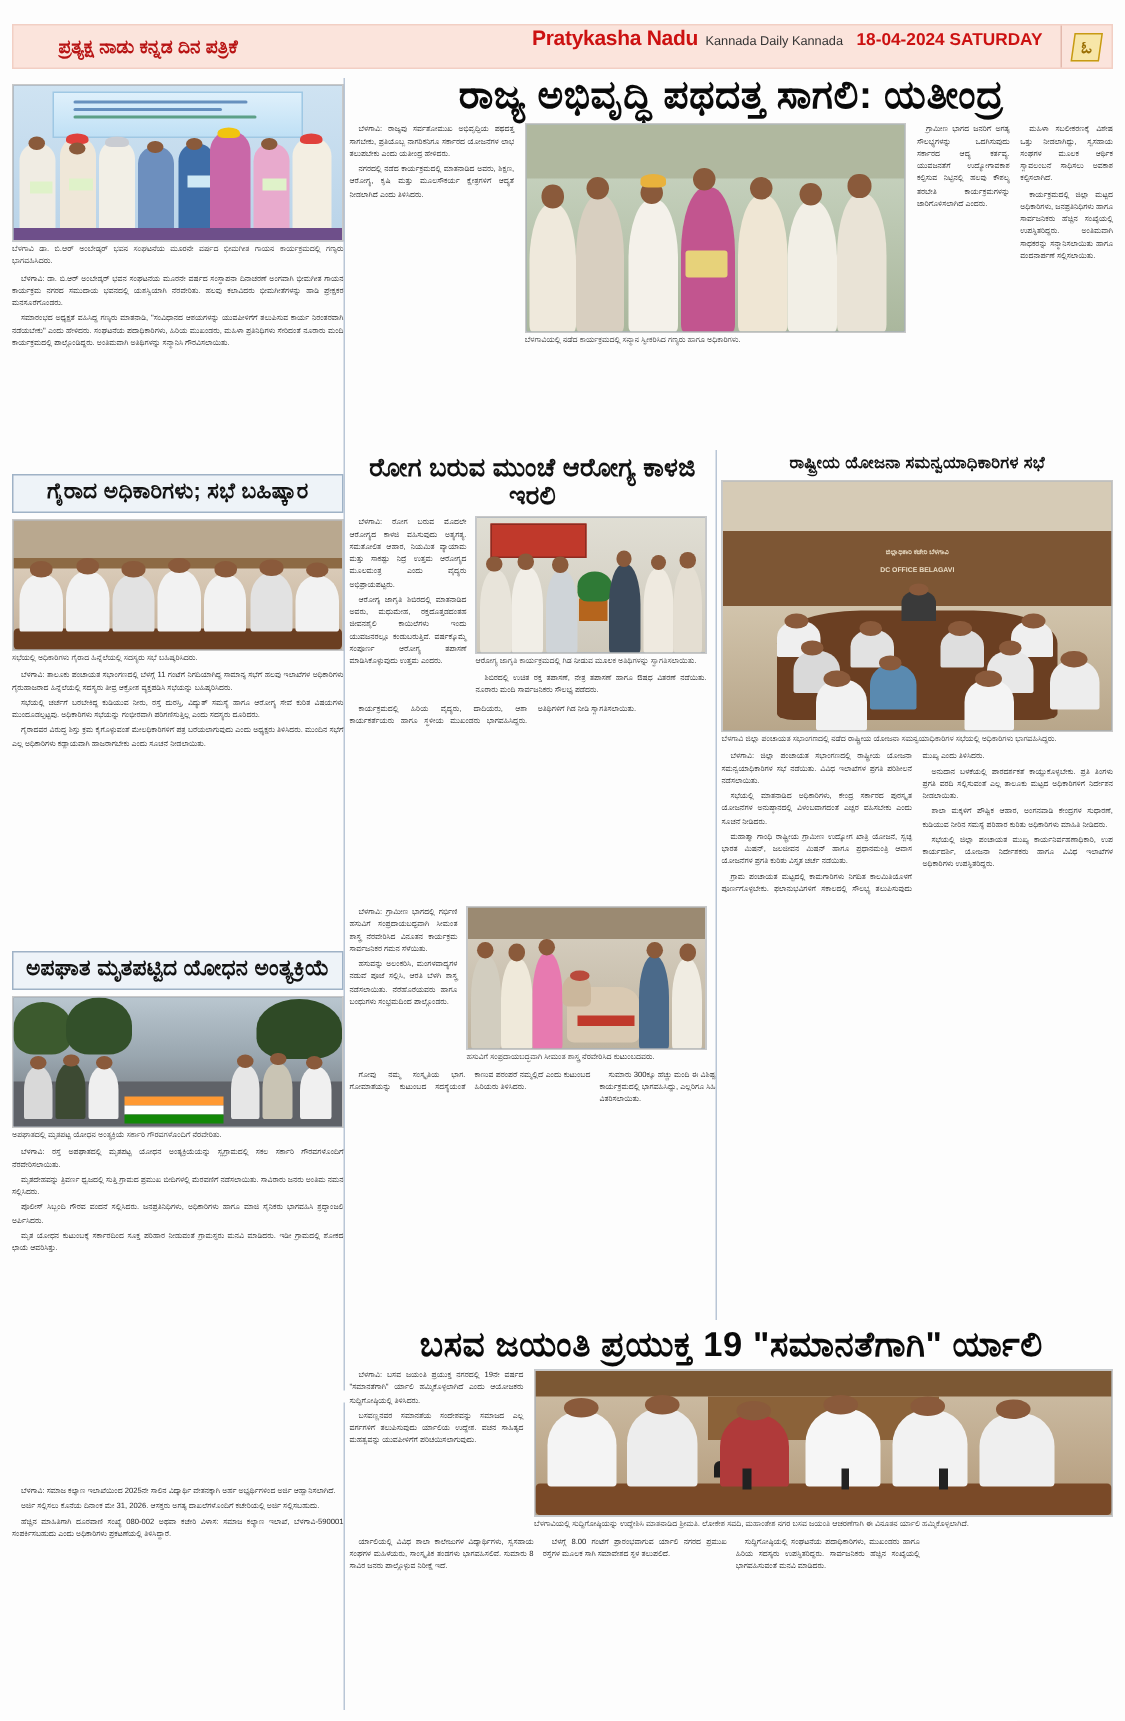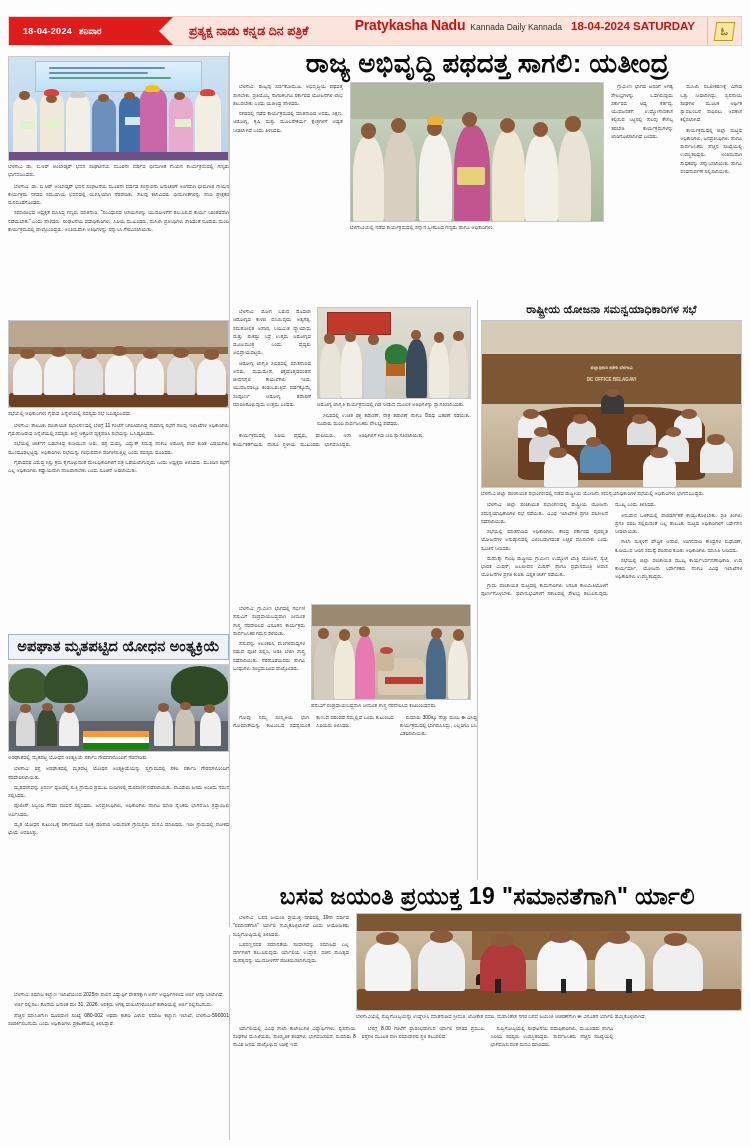--- a/index.html
+++ b/index.html
@@ -153,24 +153,20 @@
   .two-col { column-count: 2; column-gap: 7px; }
   .three-col { column-count: 3; column-gap: 6px; }
   .four-col { column-count: 4; column-gap: 6px; }
 </style>
 </head>
 <body>
 
 <div class="page">
 
   <div class="masthead">
-    <div class="mh-date-wrap">
-      <span class="mh-date">18-04-2024</span>
-      <span class="mh-day">ಶನಿವಾರ</span>
-    </div>
     <div class="mh-kn-tag">ಪ್ರತ್ಯಕ್ಷ ನಾಡು ಕನ್ನಡ ದಿನ ಪತ್ರಿಕೆ</div>
     <div class="mh-spacer"></div>
     <div class="mh-brand">
       <span class="mh-brand-name">Pratykasha Nadu</span>
       <span class="mh-brand-sub">Kannada Daily Kannada</span>
       <span class="mh-brand-date">18-04-2024 SATURDAY</span>
     </div>
     <div class="mh-logo">
       <span class="mh-logo-badge">ಓ</span>
     </div>
@@ -216,20 +212,23 @@
     </div>
     <div class="cap">ಬೆಳಗಾವಿ ಡಾ. ಬಿ.ಆರ್ ಅಂಬೇಡ್ಕರ್ ಭವನ ಸಂಘಟನೆಯ ಮೂರನೇ ವರ್ಷದ ಭೀಮಗೀತ ಗಾಯನ ಕಾರ್ಯಕ್ರಮದಲ್ಲಿ ಗಣ್ಯರು ಭಾಗವಹಿಸಿದರು.</div>
 
     <div class="body-col" style="margin-top:3px;">
       <p>ಬೆಳಗಾವಿ: ಡಾ. ಬಿ.ಆರ್ ಅಂಬೇಡ್ಕರ್ ಭವನ ಸಂಘಟನೆಯ ಮೂರನೇ ವರ್ಷದ ಸಂಸ್ಥಾಪನಾ ದಿನಾಚರಣೆ ಅಂಗವಾಗಿ ಭೀಮಗೀತ ಗಾಯನ ಕಾರ್ಯಕ್ರಮ ನಗರದ ಸಮುದಾಯ ಭವನದಲ್ಲಿ ಯಶಸ್ವಿಯಾಗಿ ನೆರವೇರಿತು. ಹಲವು ಕಲಾವಿದರು ಭೀಮಗೀತೆಗಳನ್ನು ಹಾಡಿ ಪ್ರೇಕ್ಷಕರ ಮನಸೂರೆಗೊಂಡರು.</p>
       <p>ಸಮಾರಂಭದ ಅಧ್ಯಕ್ಷತೆ ವಹಿಸಿದ್ದ ಗಣ್ಯರು ಮಾತನಾಡಿ, "ಸಂವಿಧಾನದ ಆಶಯಗಳನ್ನು ಯುವಪೀಳಿಗೆಗೆ ತಲುಪಿಸುವ ಕಾರ್ಯ ನಿರಂತರವಾಗಿ ನಡೆಯಬೇಕು" ಎಂದು ಹೇಳಿದರು. ಸಂಘಟನೆಯ ಪದಾಧಿಕಾರಿಗಳು, ಹಿರಿಯ ಮುಖಂಡರು, ಮಹಿಳಾ ಪ್ರತಿನಿಧಿಗಳು ಸೇರಿದಂತೆ ನೂರಾರು ಮಂದಿ ಕಾರ್ಯಕ್ರಮದಲ್ಲಿ ಪಾಲ್ಗೊಂಡಿದ್ದರು. ಅಂತಿಮವಾಗಿ ಅತಿಥಿಗಳನ್ನು ಸನ್ಮಾನಿಸಿ ಗೌರವಿಸಲಾಯಿತು.</p>
     </div>
   </div>
 
   <div class="col-left" style="top:316px;">
+    <div class="hd-box">
+      <div class="hd-kn">ಗೈರಾದ ಅಧಿಕಾರಿಗಳು; ಸಭೆ ಬಹಿಷ್ಕಾರ</div>
+    </div>
 
     <div class="photo" style="height:88px; margin-top:4px;">
       <div class="room-bg"></div>
       <div class="wall-panel" style="left:0; top:0; width:100%; height:30%; background:#b9a88f;"></div>
       <div class="wall-panel" style="left:0; top:30%; width:100%; height:8%; background:#8d6a44;"></div>
       <div class="table-top" style="left:0; bottom:0; width:100%; height:16%;"></div>
       <div class="shirt" style="left:2%;  bottom:14%; width:13%; height:44%;"></div>
       <div class="head" style="left:5%;  bottom:56%; width:7%; height:12%;"></div>
       <div class="shirt" style="left:16%; bottom:14%; width:13%; height:46%;"></div>
       <div class="head" style="left:19%; bottom:58%; width:7%; height:12%;"></div>
@@ -339,20 +338,21 @@
       </div>
 
       <div class="body-col" style="width:62px;">
         <p>ಮಹಿಳಾ ಸಬಲೀಕರಣಕ್ಕೆ ವಿಶೇಷ ಒತ್ತು ನೀಡಲಾಗಿದ್ದು, ಸ್ವಸಹಾಯ ಸಂಘಗಳ ಮೂಲಕ ಆರ್ಥಿಕ ಸ್ವಾವಲಂಬನೆ ಸಾಧಿಸಲು ಅವಕಾಶ ಕಲ್ಪಿಸಲಾಗಿದೆ.</p>
         <p>ಕಾರ್ಯಕ್ರಮದಲ್ಲಿ ಜಿಲ್ಲಾ ಮಟ್ಟದ ಅಧಿಕಾರಿಗಳು, ಜನಪ್ರತಿನಿಧಿಗಳು ಹಾಗೂ ಸಾರ್ವಜನಿಕರು ಹೆಚ್ಚಿನ ಸಂಖ್ಯೆಯಲ್ಲಿ ಉಪಸ್ಥಿತರಿದ್ದರು. ಅಂತಿಮವಾಗಿ ಸಾಧಕರನ್ನು ಸನ್ಮಾನಿಸಲಾಯಿತು ಹಾಗೂ ವಂದನಾರ್ಪಣೆ ಸಲ್ಲಿಸಲಾಯಿತು.</p>
       </div>
     </div>
   </div>
 
   <div class="col-mid" style="top:303px;">
+    <div class="hd-kn" style="text-align:center; font-size:17px; line-height:1.1;">ರೋಗ ಬರುವ ಮುಂಚೆ ಆರೋಗ್ಯ ಕಾಳಜಿ ಇರಲಿ</div>
 
     <div style="display:flex; gap:6px; margin-top:4px;">
       <div class="body-col" style="width:78px;">
         <p>ಬೆಳಗಾವಿ: ರೋಗ ಬರುವ ಮೊದಲೇ ಆರೋಗ್ಯದ ಕಾಳಜಿ ವಹಿಸುವುದು ಅತ್ಯಗತ್ಯ. ಸಮತೋಲಿತ ಆಹಾರ, ನಿಯಮಿತ ವ್ಯಾಯಾಮ ಮತ್ತು ಸಾಕಷ್ಟು ನಿದ್ರೆ ಉತ್ತಮ ಆರೋಗ್ಯದ ಮೂಲಮಂತ್ರ ಎಂದು ವೈದ್ಯರು ಅಭಿಪ್ರಾಯಪಟ್ಟರು.</p>
         <p>ಆರೋಗ್ಯ ಜಾಗೃತಿ ಶಿಬಿರದಲ್ಲಿ ಮಾತನಾಡಿದ ಅವರು, ಮಧುಮೇಹ, ರಕ್ತದೊತ್ತಡದಂತಹ ಜೀವನಶೈಲಿ ಕಾಯಿಲೆಗಳು ಇಂದು ಯುವಜನರಲ್ಲೂ ಕಂಡುಬರುತ್ತಿವೆ. ವರ್ಷಕ್ಕೊಮ್ಮೆ ಸಂಪೂರ್ಣ ಆರೋಗ್ಯ ತಪಾಸಣೆ ಮಾಡಿಸಿಕೊಳ್ಳುವುದು ಉತ್ತಮ ಎಂದರು.</p>
       </div>
       <div style="width:154px;">
         <div class="photo" style="height:92px;">
           <div class="room-bg" style="background:linear-gradient(#e0ded4,#cfc9bb);"></div>
           <div style="position:absolute;left:6%;top:4%;width:42%;height:26%;background:#c0392b;border:1px solid #8e2b20;"></div>

